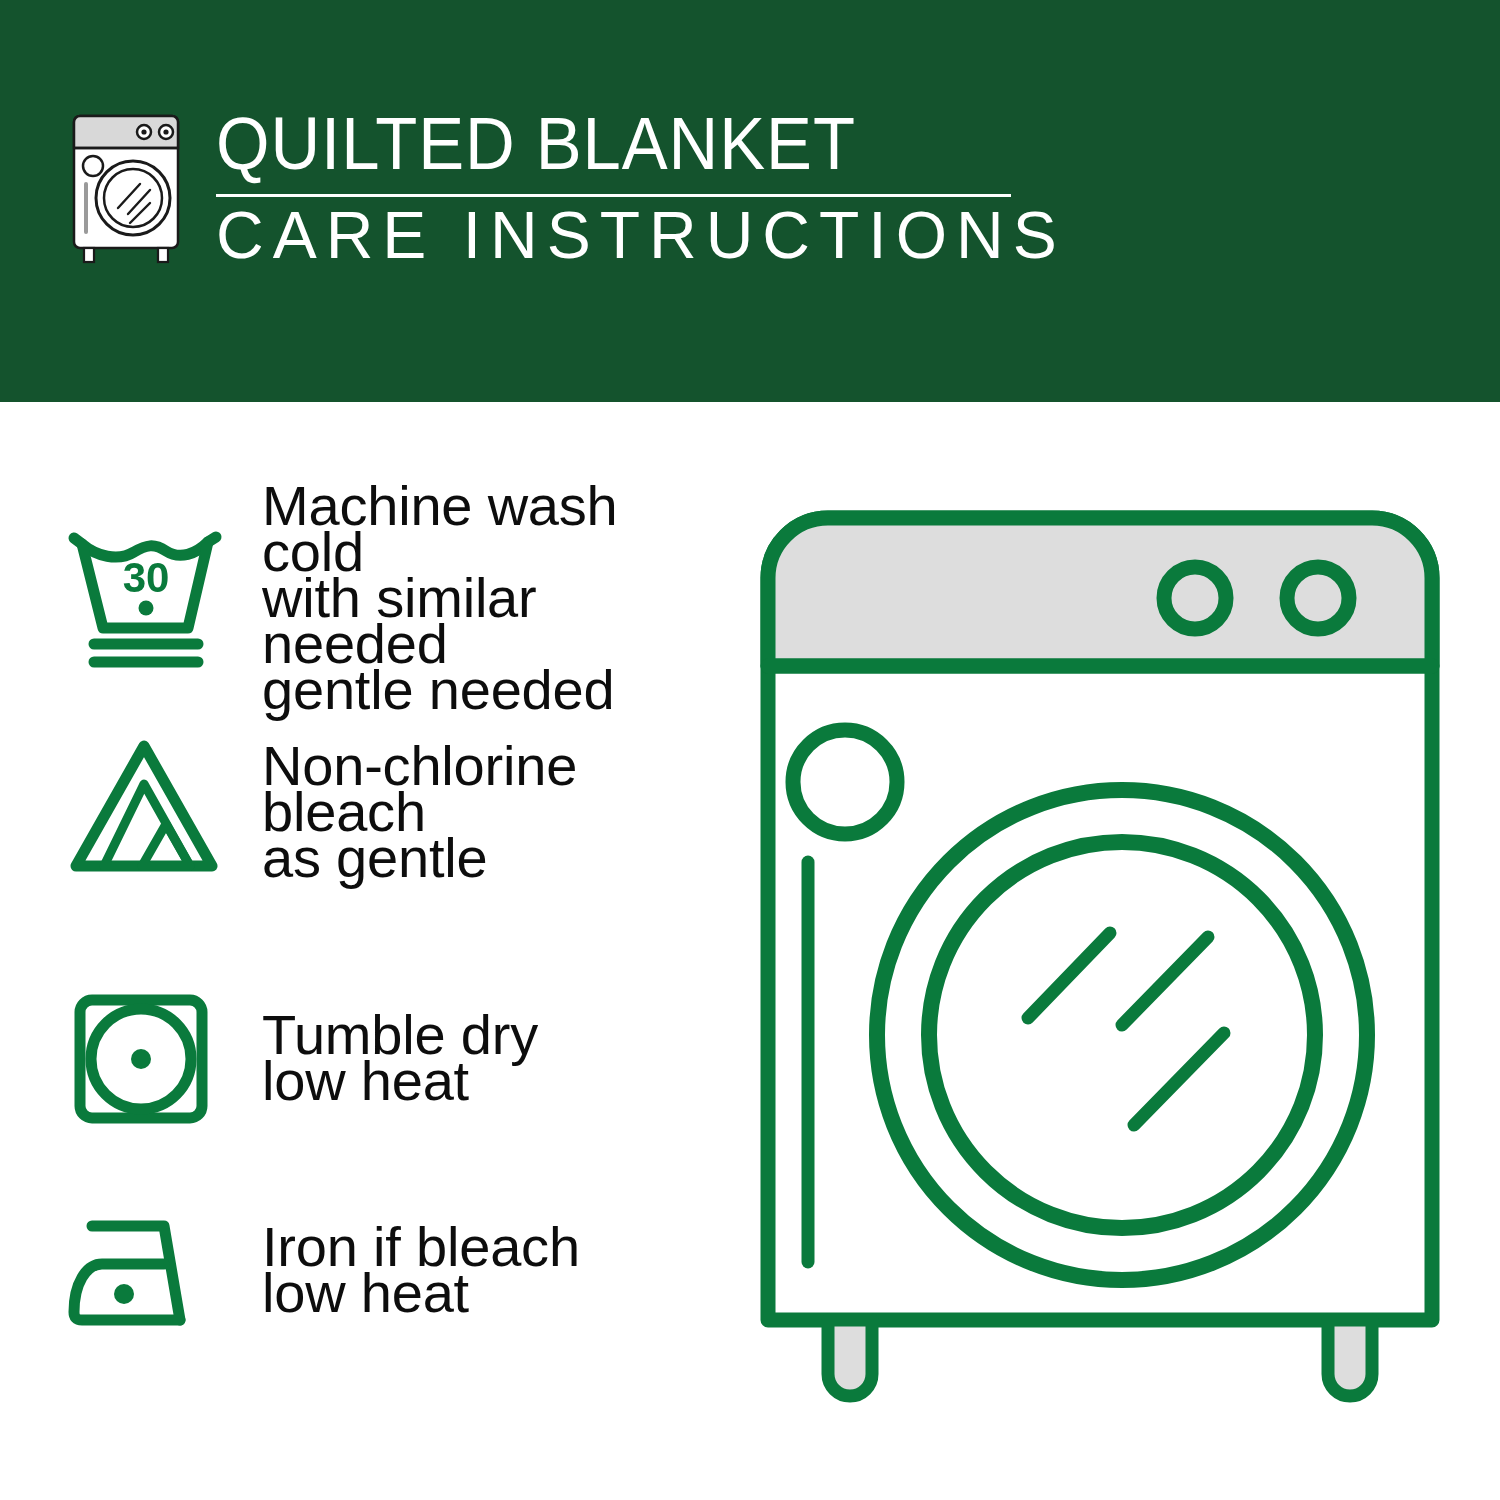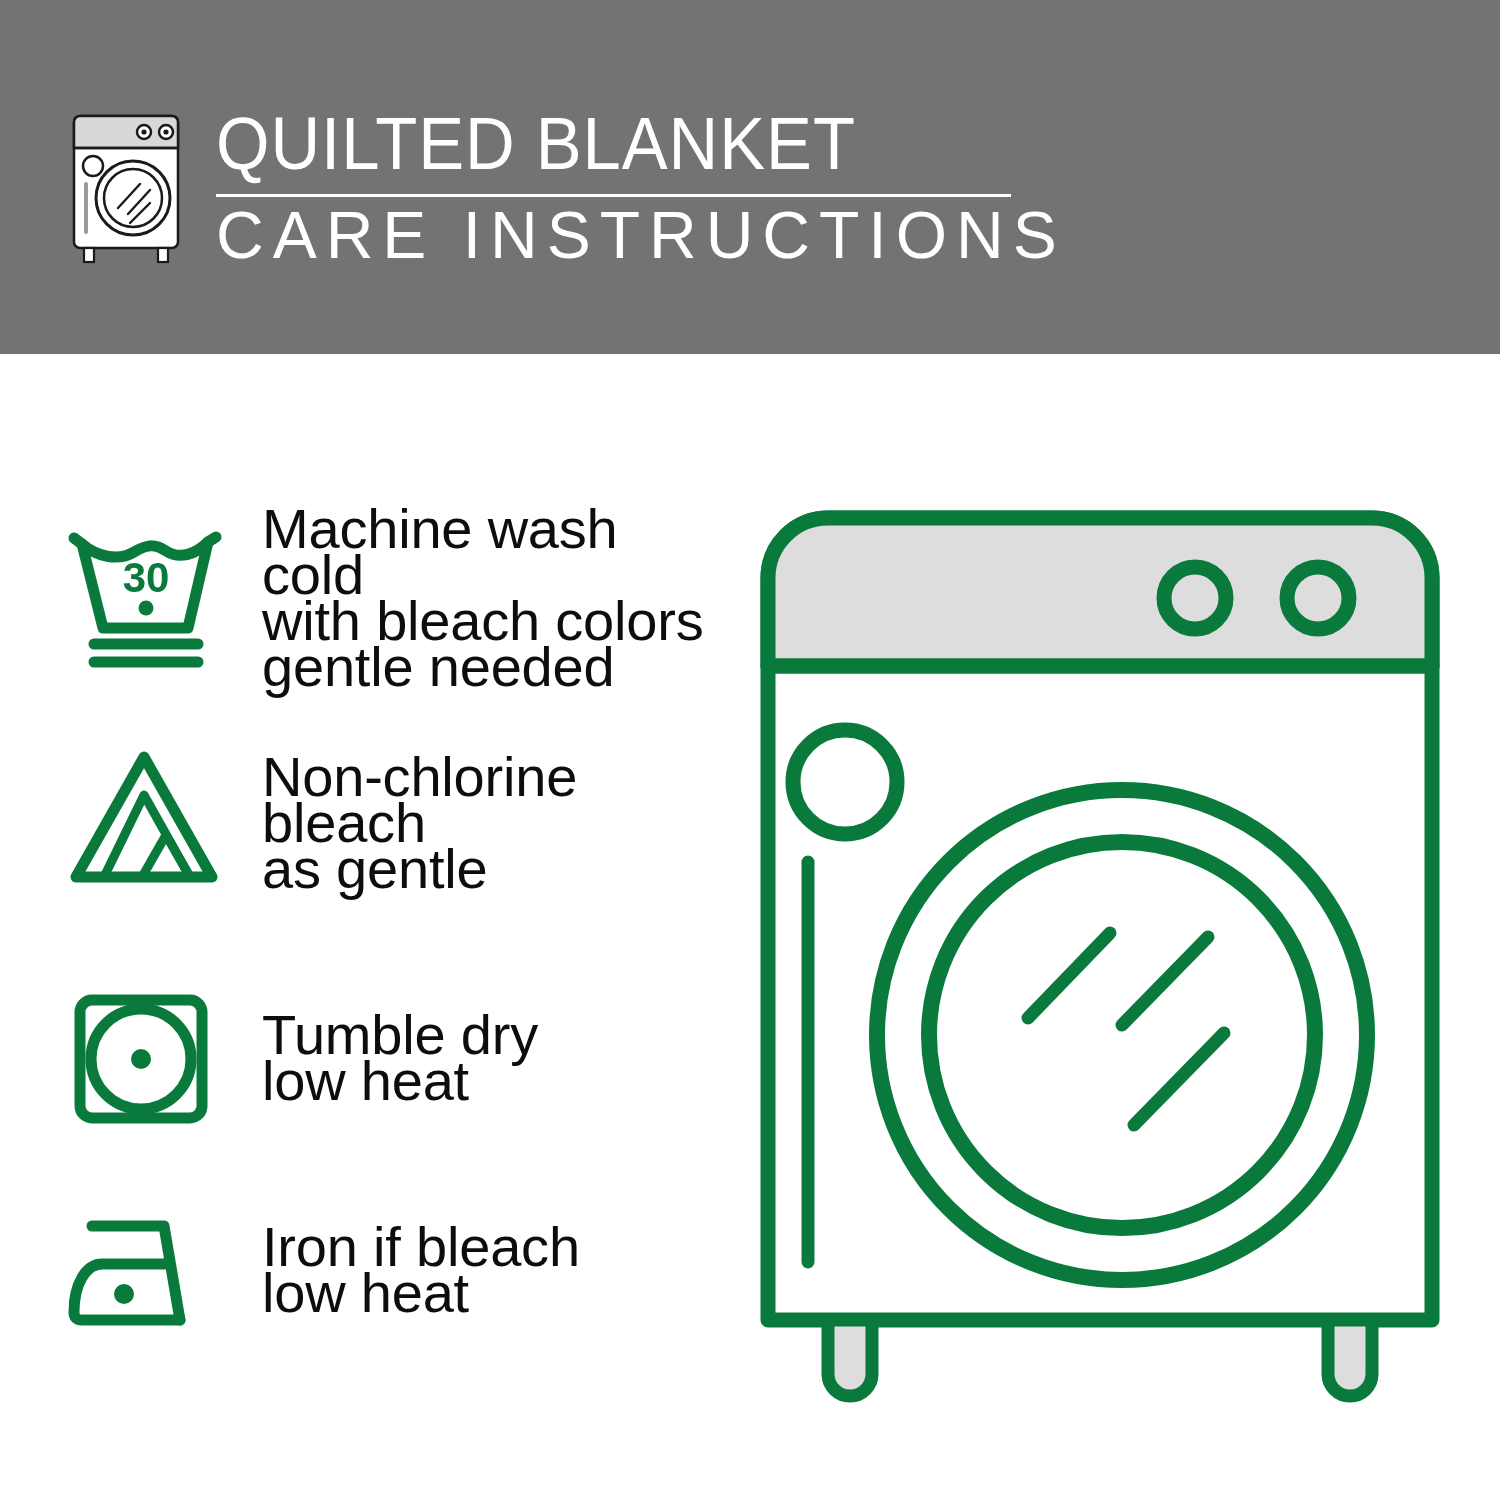--- a/index.html
+++ b/index.html
@@ -14,22 +14,22 @@
     overflow: hidden;
     position: relative;
   }
 
   
   .header {
     position: absolute;
     left: 0;
     top: 0;
     width: 1500px;
-    height: 354px;
-    background: #737373;
+    height: 402px;
+    background: #14532d;
     box-sizing: border-box;
   }
   .header-logo {
     position: absolute;
     left: 66px;
     top: 108px;
     width: 130px;
     height: 160px;
   }
   .header-text {
@@ -77,21 +77,21 @@
   .care-row {
     position: absolute;
     left: 0;
     width: 720px;
     height: 180px;
     display: flex;
     flex-direction: row;
     align-items: center;
   }
   .care-row.r0 { top: 150px; }
-  .care-row.r1 { top: 375px; }
+  .care-row.r1 { top: 364px; }
   .care-row.r2 { top: 610px; }
   .care-row.r3 { top: 822px; }
 
   .care-icon {
     width: 180px;
     min-width: 180px;
     height: 170px;
     margin-left: 62px;
     display: flex;
     align-items: center;
@@ -170,21 +170,21 @@
 
           <path d="M32 126 L136 126"></path>
           <path d="M32 144 L136 144"></path>
         </g>
         <text x="84" y="74" fill="#0a7a3c" font-family="Liberation Sans, sans-serif" font-size="42" font-weight="700" text-anchor="middle">30</text>
         <circle cx="84" cy="90" r="7.5" fill="#0a7a3c"></circle>
       </svg>
     </div>
     <div class="care-label">
       <span>Machine wash cold</span>
-      <span>with bleach colors</span>
+      <span>with similar needed</span>
       <span>gentle needed</span>
     </div>
   </div>
 
   <div class="care-row r1">
     <div class="care-icon">
       <svg viewBox="0 0 170 160" width="170" height="160">
         <g fill="none" stroke="#0a7a3c" stroke-width="11" stroke-linecap="round" stroke-linejoin="round">
 
           <path d="M82 14 L150 134 L14 134 Z"></path>

